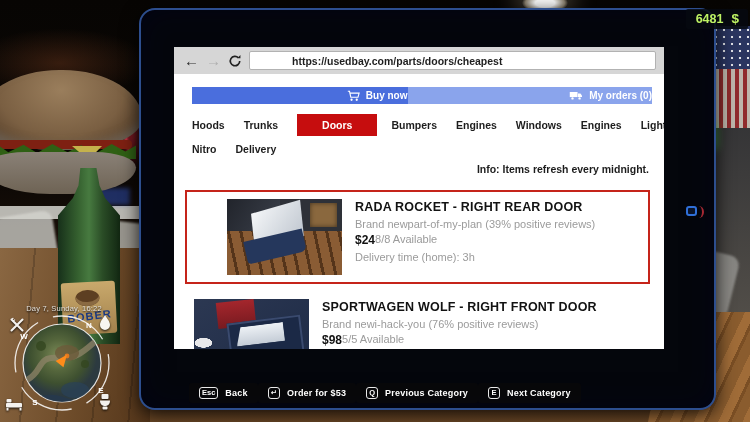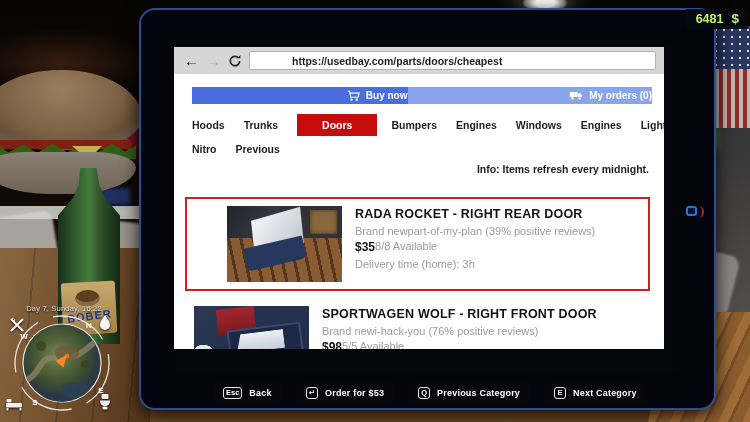--- a/index.html
+++ b/index.html
@@ -101,21 +101,21 @@
   .tab.active { background:#4a6edd; }
   .tab.idle { background:#8aa4ec;padding-left:29px; }
   .tab svg { display:block; }
   .cats-row { display:flex; align-items:center; margin-left:18px; white-space:nowrap; }
   .cats-row.r1 { margin-top:9px; height:24px; }
   .cats-row.r2 { margin-top:1px; height:22px; }
   .cat { font-size:10.5px; font-weight:bold; color:#1d1d1d; margin-right:19px; cursor:pointer; }
   .cat.selected { background:#c60d0e; color:#fff; padding:5px 25px; margin-right:14px; }
   .info { margin:3px 15px 0 0; text-align:right; font-size:10.5px; font-weight:bold; color:#1d1d1d; }
   .product { margin:0 14px 0 11px; display:flex; gap:13px; padding:7px; border:2px solid transparent; cursor:pointer; }
-  .product.sel { margin-top:22px; border-color:#c5241a;padding-left:40px; }
+  .product.sel { margin-top:15px; border-color:#c5241a;padding-left:40px; }
   .product.p2 { margin-top:6px; }
   .thumb { width:115px; height:76px; position:relative; overflow:hidden; flex:none; }
   .pinfo { flex:1; min-width:0; padding-top:1px; }
   .ptitle { font-size:12.5px; font-weight:bold; color:#121212; letter-spacing:.2px; }
   .prow { display:flex; justify-content:flex-start; margin-top:3.5px; }
   .gray { font-size:11px; color:#9b9b9b; }
   .price { font-size:12px; font-weight:bold; color:#121212; }
   
   .t1 { background:#2e3138; }
   .t1 .machinery { position:absolute; left:0; top:0; width:46%; height:48%;
@@ -136,21 +136,21 @@
                radial-gradient(ellipse 8px 4px at 20% 80%, #e4e6ea 95%, transparent),
                radial-gradient(ellipse 7px 4px at 55% 85%, #d8dce2 95%, transparent); }
   .t2 .crate { position:absolute; left:20%; top:3%; width:33%; height:34%;
     background:linear-gradient(#a4262c,#781a20); transform:rotate(-6deg); }
   .t2 .door2 { position:absolute; left:30%; top:26%; width:64%; height:60%;
     background:#1b2946; transform:rotate(-7deg); border:2px solid #3a4a6e; }
   .t2 .window2 { position:absolute; left:8%; top:8%; width:70%; height:45%;
     background:linear-gradient(#eef2f6,#c4ccd6); clip-path:polygon(0 100%,12% 0,100% 0,100% 100%); }
 
   
-  .hotbar { position:absolute; left:72px; top:373px; display:flex; gap:14px; }
+  .hotbar { position:absolute; left:48px; top:373px; display:flex; }
   .hk { display:flex; align-items:center; gap:7px; background:rgba(8,8,10,.92);
     border-radius:3px; padding:4px 10px; cursor:pointer; }
   .key { min-width:12px; height:12px; border:1px solid #e9e9e9; border-radius:3px; color:#fff;
     font-size:7.5px; font-weight:bold; display:flex; align-items:center; justify-content:center;
     padding:0 2px; line-height:1; }
   .hklabel { color:#fff; font-size:9px; font-weight:bold; letter-spacing:.2px; }
 
   
   .mmwrap { position:absolute; left:0; top:296px; width:135px; height:126px; z-index:4; }
   .clock { position:absolute; left:8px; top:8px; width:112px; text-align:center; color:#e4e0da;
@@ -242,40 +242,40 @@
           <span class="cat">Trunks</span>
           <span class="cat selected">Doors</span>
           <span class="cat">Bumpers</span>
           <span class="cat">Engines</span>
           <span class="cat">Windows</span>
           <span class="cat">Engines</span>
           <span class="cat">Lights</span>
         </div>
         <div class="cats-row r2">
           <span class="cat">Nitro</span>
-          <span class="cat">Previous</span>
+          <span class="cat">Delivery</span>
         </div>
         <div class="info">Info: Items refresh every midnight.</div>
 
         <div class="product sel">
           <div class="thumb t1">
             <div class="machinery"></div>
             <div class="cardboard"></div>
             <div class="pallet"></div>
             <div class="door-face"></div>
             <div class="door-edge"></div>
           </div>
           <div class="pinfo">
             <div class="ptitle">RADA ROCKET - RIGHT REAR DOOR</div>
             <div class="prow">
               <span class="gray">Brand new</span>
               <span class="gray">part-of-my-plan (39% positive reviews)</span>
             </div>
             <div class="prow">
-              <span class="price">$35</span>
+              <span class="price">$24</span>
               <span class="gray">8/8 Available</span>
             </div>
             <div class="prow">
               <span class="gray">Delivery time (home): 3h</span>
             </div>
           </div>
         </div>
 
         <div class="product p2">
           <div class="thumb t2">

